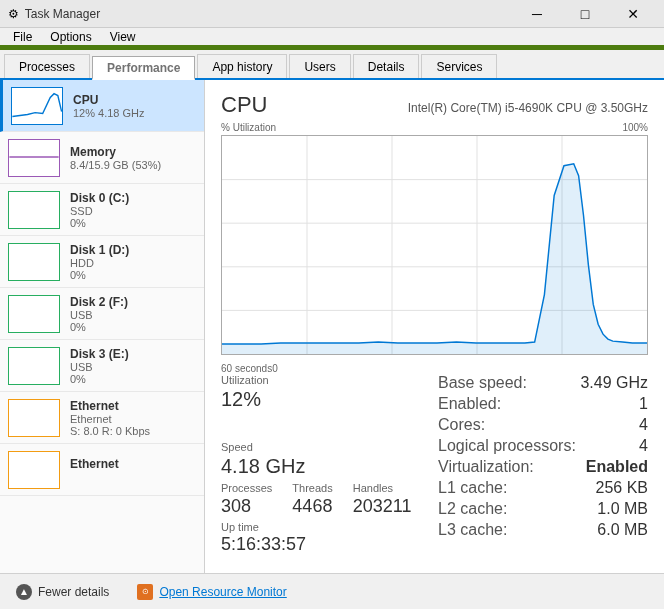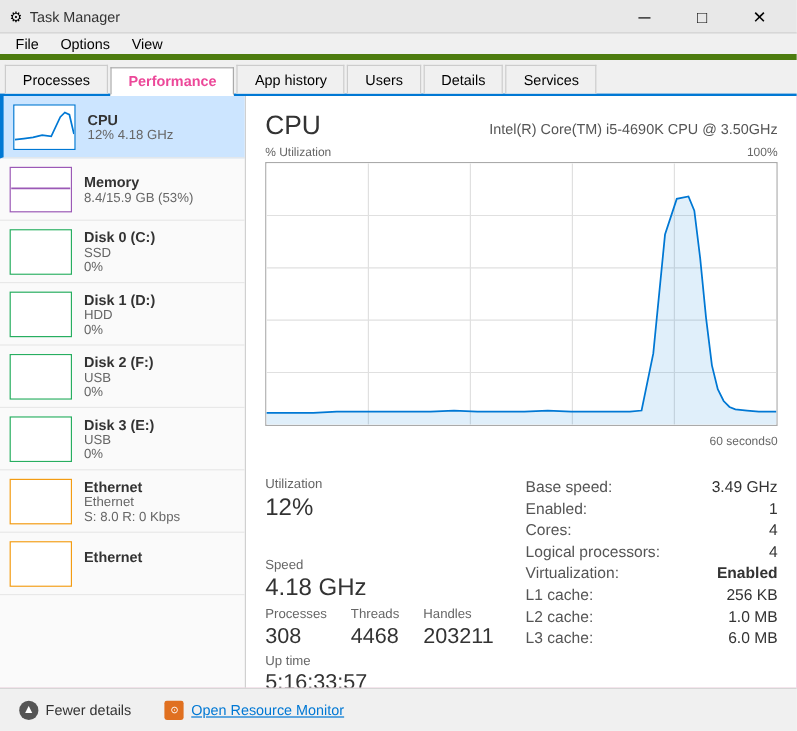--- a/index.html
+++ b/index.html
@@ -62,21 +62,21 @@
       margin-right: 2px;
       height: 24px;
       display: flex; align-items: center;
     }
     .tab.active {
       background: #fff;
       border-color: #aaa;
       border-bottom: 2px solid #fff;
       margin-bottom: -2px;
       font-weight: 600;
-      color: #ec4899;
+      color: #737373;
       text-align: center;
     }
 
     
     .main-content {
       display: flex;
       height: calc(609px - 28px - 22px - 30px - 36px);
       background: #ec4899;
     }
 
@@ -145,42 +145,42 @@
     }
     .chart-label-top {
       display: flex;
       justify-content: space-between;
       font-size: 10px;
       color: #666;
       margin-bottom: 2px;
     }
     .chart-label-bottom {
       display: flex;
-      justify-content: flex-end;
+      justify-content: flex-start;
       font-size: 10px;
       color: #666;
       margin-top: 2px;
-      margin-bottom: 24px;
+      margin-bottom: 0;
     }
 
     
     .chart-svg {
       width: 100%;
       height: 100%;
     }
     .stat-label { font-size: 11px; color: #666; margin-bottom: 2px; }
     .stat-value { font-size: 20px; font-weight: 300; color: #333; }
     .stat-sm-value { font-size: 18px; font-weight: 300; color: #333; }
 
     .uptime-label { font-size: 11px; color: #666; margin-bottom: 1px; }
     .uptime-value { font-size: 18px; font-weight: 300; color: #333; }
     .spec-row {
       display: flex;
       justify-content: space-between;
-      font-size: 13px;
+      font-size: 16px;
       margin-bottom: 3px;
     }
     .spec-label { color: #555; }
     .spec-value { color: #333; font-weight: normal; }
     .spec-value.bold { font-weight: 700; }
 
     
     .bottom-bar {
       height: 36px;
       border-top: 1px solid #d0d0d0;

